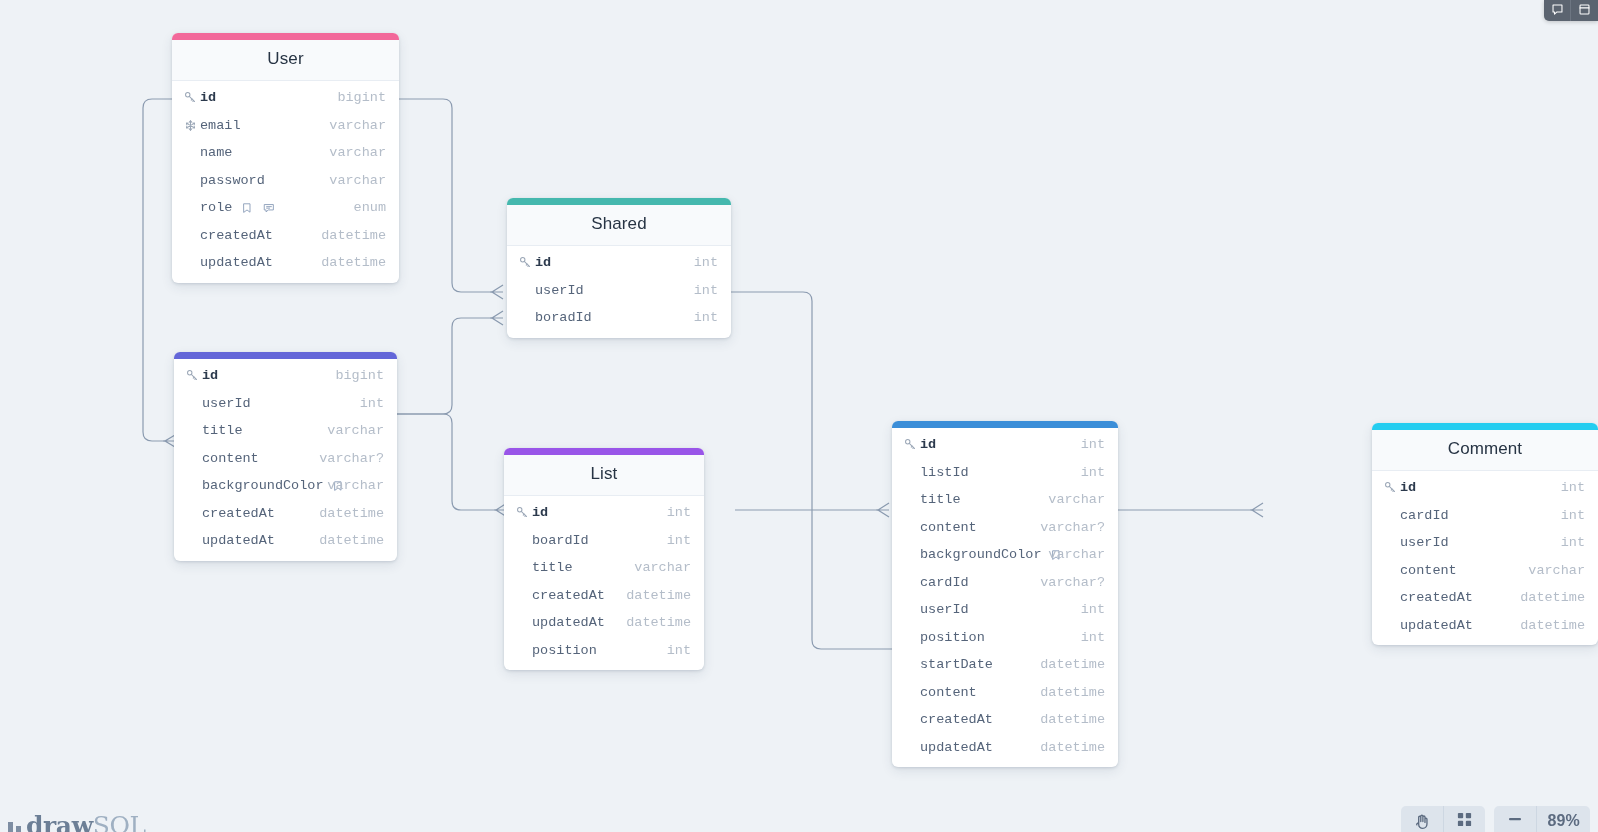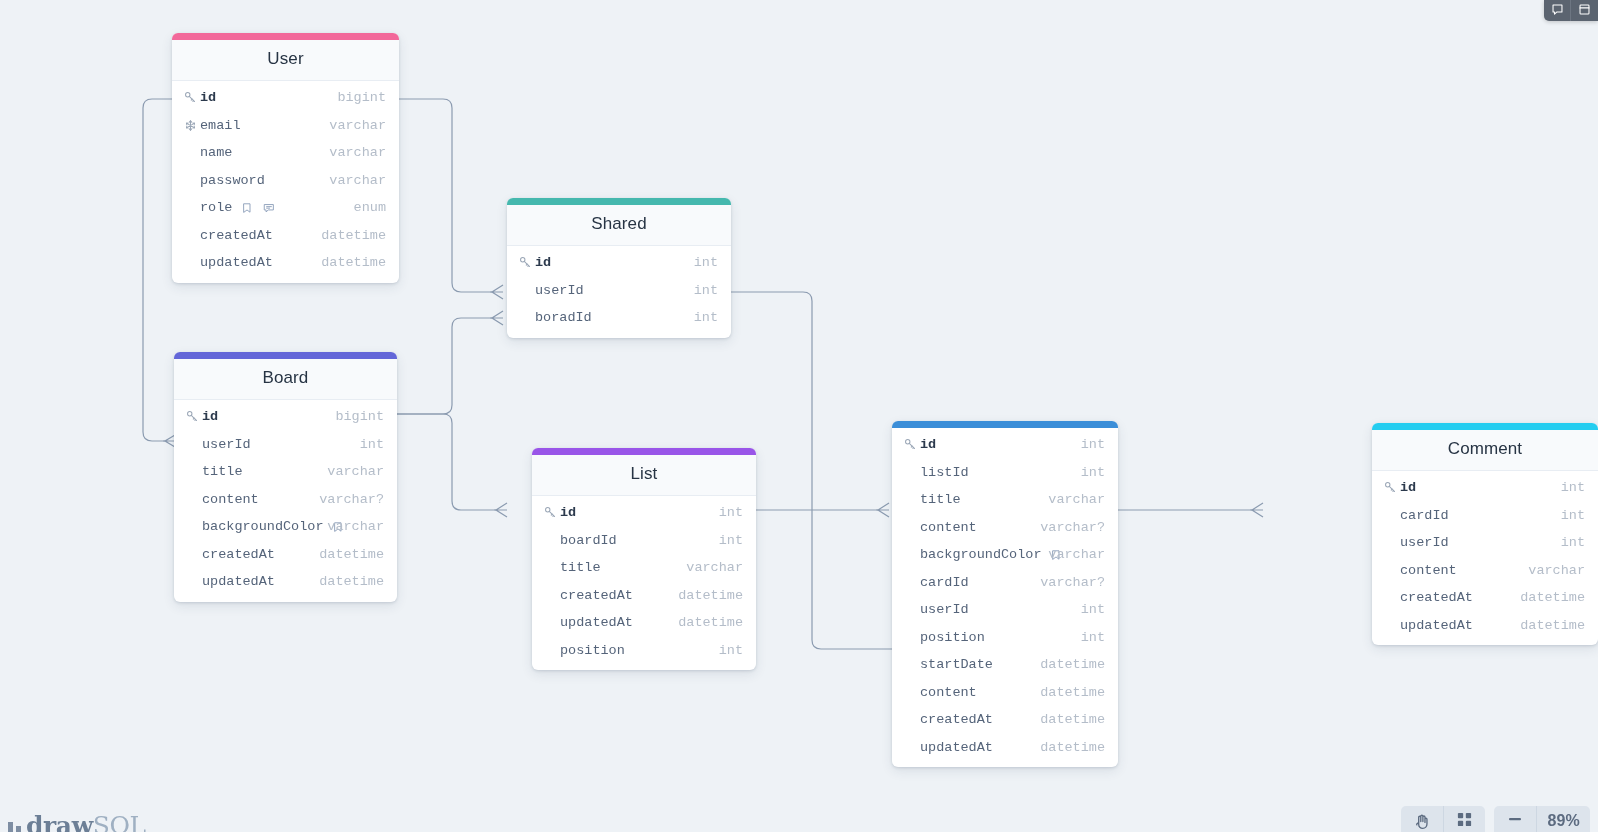--- a/index.html
+++ b/index.html
@@ -257,21 +257,20 @@
             <div class="r-left">
               <span class="r-ico blank"></span>
               <span class="r-name">updatedAt</span>
             </div>
             <span class="r-type">datetime</span>
           </div>
         </div>
       </div>
       <div class="tbl" style="left: 174px; top: 352px; width: 223px;">
         <div class="tbl-accent" style="background: rgb(99, 102, 216);"></div>
-        <div class="tbl-title">Board</div>
         <div class="rows">
           <div class="row">
             <div class="r-left">
               <span class="r-ico">
                 <svg class="gly" width="13" height="13" viewBox="0 0 16 16">
                   <circle cx="4.6" cy="4.6" r="2.7"></circle>
                   <path d="M6.5 6.5L13 13M10.3 9.8l-1.4 1.4M12 11.5l-1.2 1.2"></path>
                 </svg>
               </span>
               <span class="r-name pk">id</span>
@@ -354,21 +353,21 @@
           </div>
           <div class="row">
             <div class="r-left">
               <span class="r-ico blank"></span>
               <span class="r-name">boradId</span>
             </div>
             <span class="r-type">int</span>
           </div>
         </div>
       </div>
-      <div class="tbl" style="left: 532px; top: 448px; width: 224px;">
+      <div class="tbl" style="left: 504px; top: 448px; width: 200px;">
         <div class="tbl-accent" style="background: rgb(153, 85, 232);"></div>
         <div class="tbl-title">List</div>
         <div class="rows">
           <div class="row">
             <div class="r-left">
               <span class="r-ico">
                 <svg class="gly" width="13" height="13" viewBox="0 0 16 16">
                   <circle cx="4.6" cy="4.6" r="2.7"></circle>
                   <path d="M6.5 6.5L13 13M10.3 9.8l-1.4 1.4M12 11.5l-1.2 1.2"></path>
                 </svg>

